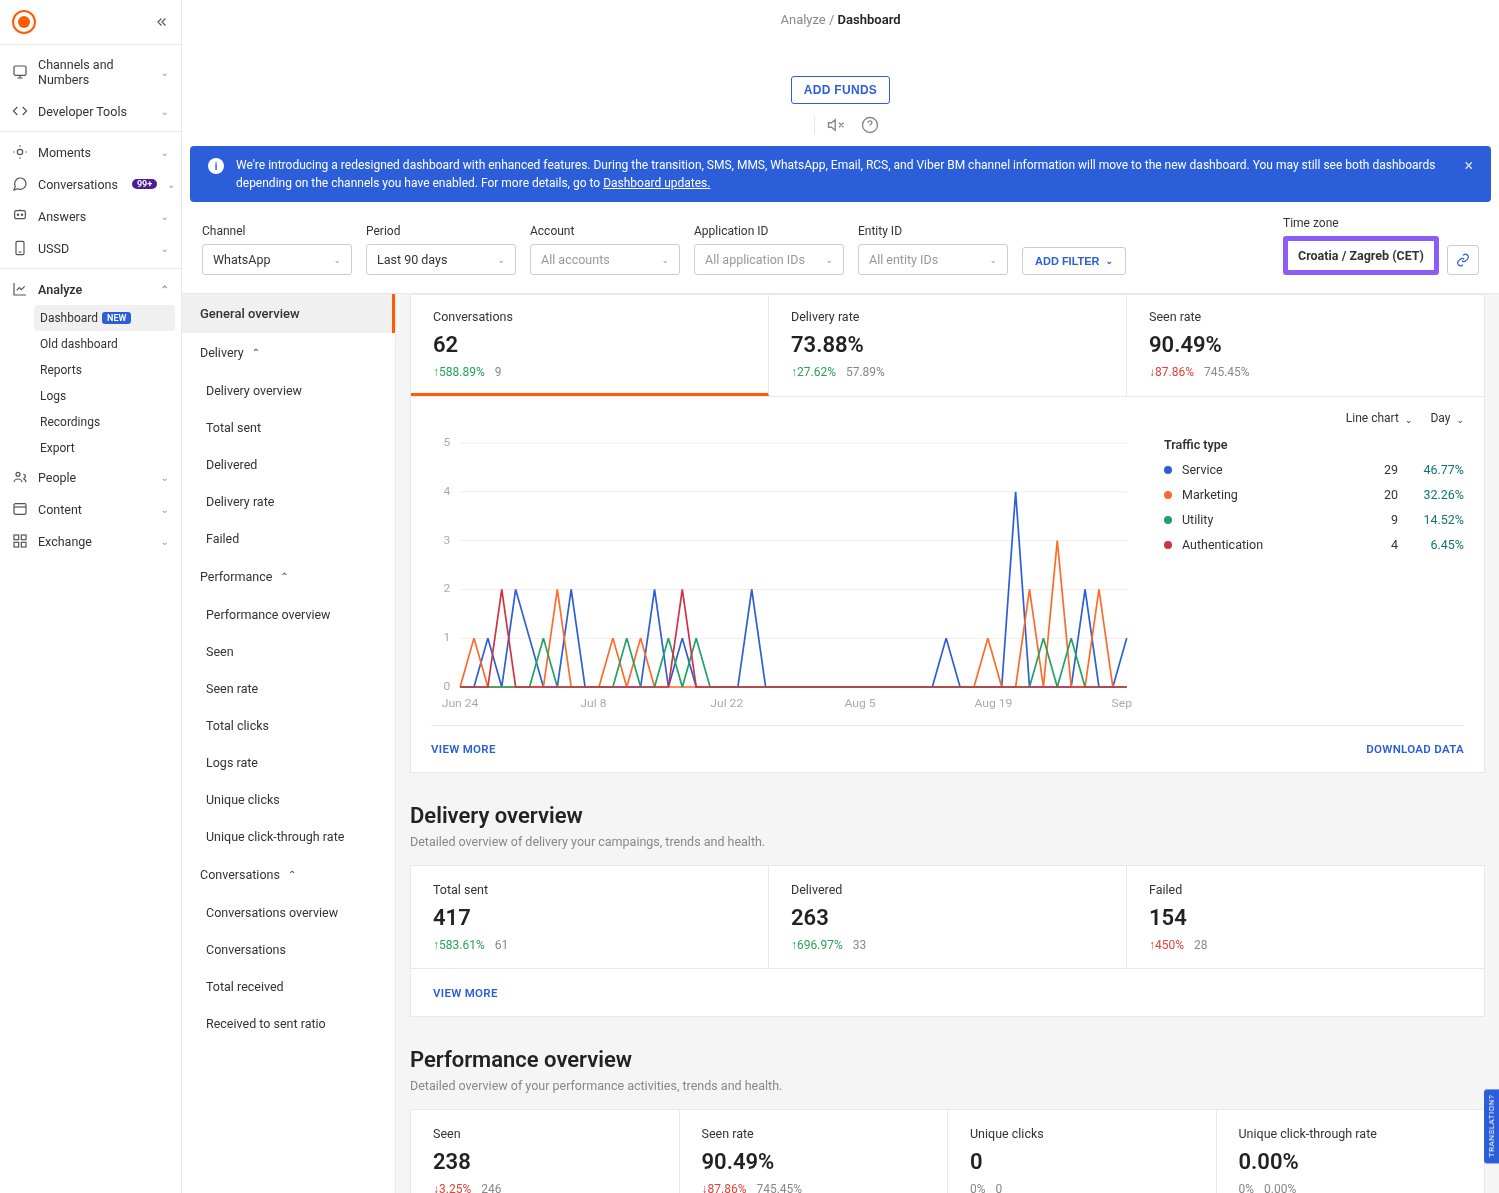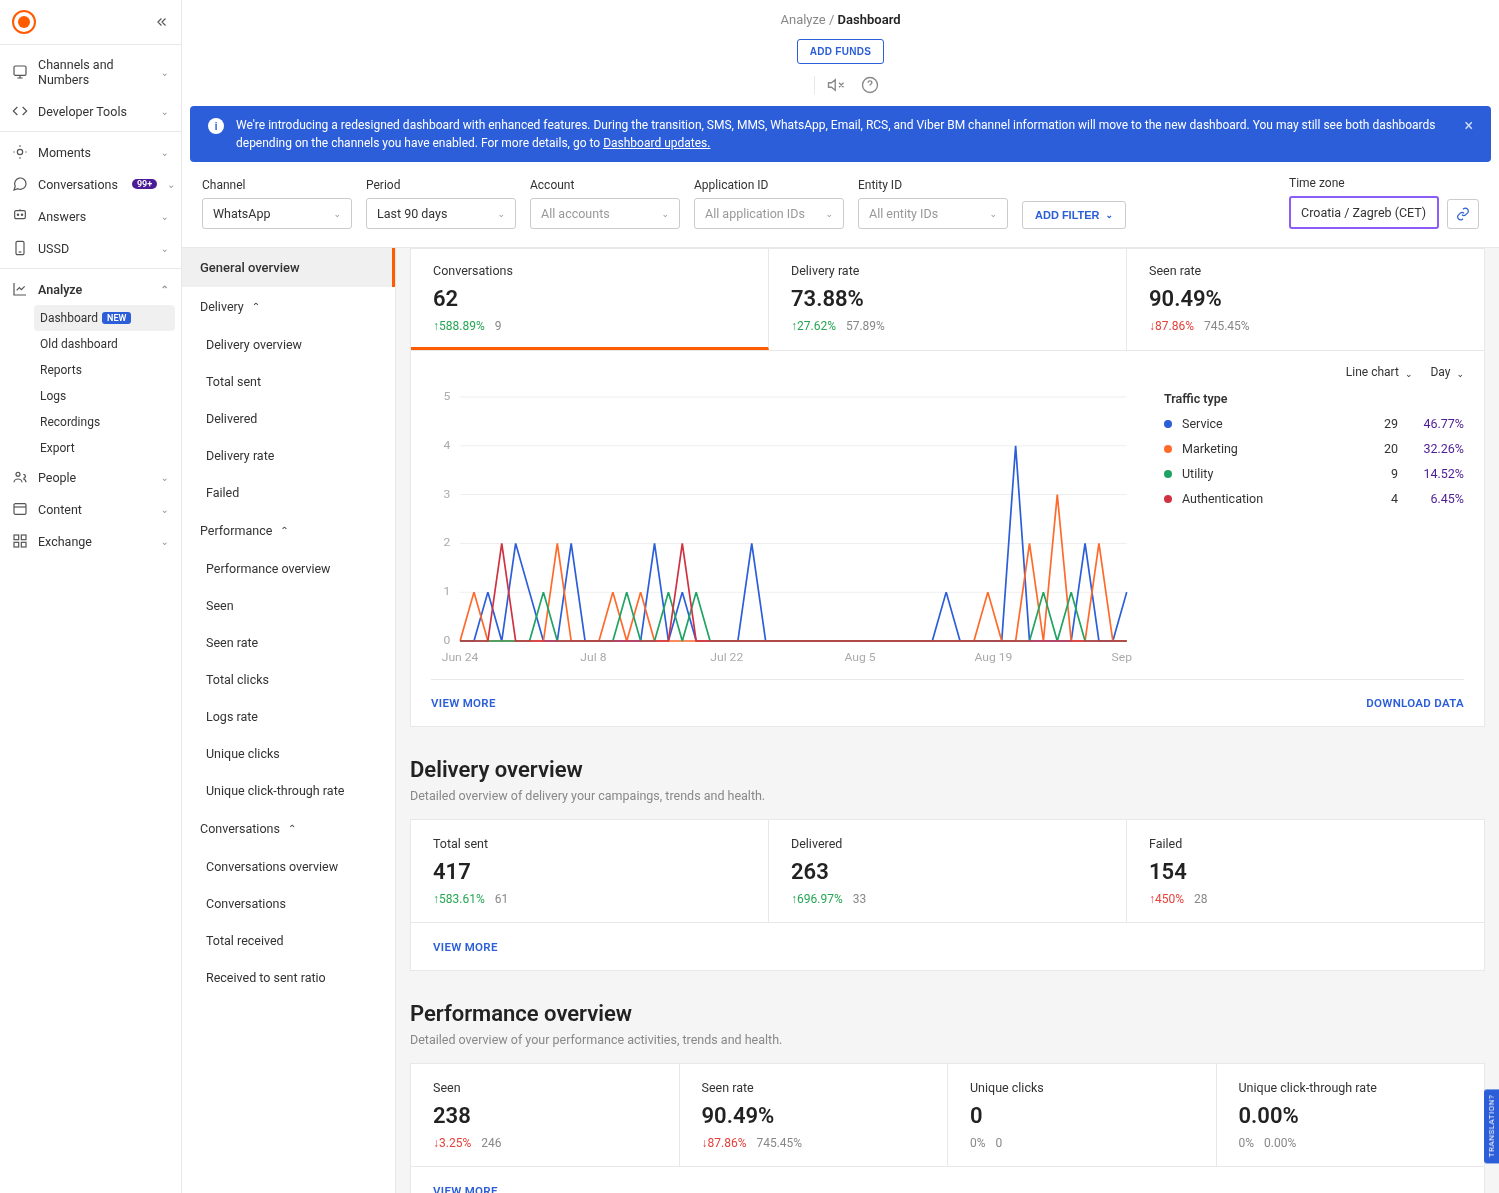--- a/index.html
+++ b/index.html
@@ -23,40 +23,40 @@
 .badge-count { background: #4c1d95; color: #fff; font-size: 9px; padding: 0 5px; border-radius: 8px; margin-left: 4px; font-weight: 600; }
 .sub-items { padding-left: 40px; }
 .sub-item { padding: 6px 12px 6px 0; font-size: 12px; color: #333; cursor: pointer; }
 .sub-item.active { background: #f0f0f0; border-radius: 4px; padding-left: 6px; margin-left: -6px; margin-right: 6px; display: flex; align-items: center; }
 
 
 .main { flex: 1; display: flex; flex-direction: column; min-width: 0; }
 .header { display: flex; align-items: center; padding: 12px 20px; gap: 12px; flex-direction: column; }
 .breadcrumb { font-size: 13px; color: #888; flex: 1; }
 .breadcrumb .current { color: #222; font-weight: 600; }
-.btn-outline { border: 1px solid #2b5ed8; color: #2b5ed8; background: #fff; padding: 6px 12px; font-size: 10px; font-weight: 600; border-radius: 3px; cursor: pointer; letter-spacing: .3px; }
+.btn-outline { border: 1px solid #2b5ed8; color: #2b5ed8; background: #fff; padding: 6px 12px; font-size: 12px; font-weight: 600; border-radius: 3px; cursor: pointer; letter-spacing: .3px; margin-top: 37px; }
 .hdr-icons { display: flex; gap: 16px; align-items: center; padding-left: 12px; border-left: 1px solid #e8e8e8; margin-left: 12px; color: #888; }
 
 
 .banner { background: #2b5ed8; color: #fff; display: flex; padding: 10px 18px; font-size: 12px; align-items: flex-start; gap: 12px; margin: 0 8px 0 8px; border-radius: 4px; }
 .banner .info-ic { width: 16px; height: 16px; border-radius: 50%; background: #fff; color: #2b5ed8; display: inline-flex; align-items: center; justify-content: center; font-size: 10px; font-weight: 700; flex-shrink: 0; margin-top: 2px; }
 .banner .txt { flex: 1; line-height: 1.5; }
 .banner a { color: #fff; text-decoration: underline; }
 .banner .close { color: #fff; cursor: pointer; font-size: 16px; opacity: .8; }
 
 
 .filters { display: flex; padding: 14px 20px 18px; gap: 14px; align-items: flex-end; border-bottom: 1px solid #e8e8e8; flex-wrap: wrap; }
 .filter { display: flex; flex-direction: column; gap: 6px; min-width: 150px; }
 .filter-label { font-size: 12px; color: #333; }
 .select { border: 1px solid #ccc; border-radius: 3px; padding: 7px 10px; display: flex; align-items: center; justify-content: space-between; font-size: 12.5px; cursor: pointer; min-width: 150px; background: #fff; }
 .select .ph { color: #999; }
 .select .chev { color: #999; font-size: 9px; }
 .btn-add-filter { border: 1px solid #ccc; padding: 7px 12px; font-size: 11px; color: #2b5ed8; background: #fff; border-radius: 3px; cursor: pointer; font-weight: 600; display: flex; align-items: center; gap: 6px; }
 .tz { margin-left: auto; display: flex; gap: 8px; align-items: flex-end; }
-.tz-box { border: 2px solid #8b5cf6; border-radius: 3px; padding: 7px 10px; font-size: 12.5px; }
+.tz-box { border: 5px solid #8b5cf6; border-radius: 3px; padding: 7px 10px; font-size: 12.5px; font-weight: bold; }
 .link-btn { border: 1px solid #ccc; padding: 7px 8px; border-radius: 3px; color: #2b5ed8; cursor: pointer; display: flex; align-items: center; }
 
 
 .body { flex: 1; display: flex; background: #f5f5f5; min-width: 0; }
 .body-sidebar { width: 214px; background: #fff; border-right: 1px solid #e8e8e8; flex-shrink: 0; overflow-y: auto; }
 .bs-item { padding: 12px 18px; font-size: 13px; color: #333; cursor: pointer; }
 .bs-item.active { background: #f0f0f0; font-weight: 500; border-right: 3px solid #ff5b00; }
 .bs-group { padding: 12px 18px; font-size: 12.5px; color: #333; cursor: pointer; display: flex; align-items: center; gap: 8px; }
 .bs-sub { padding: 11px 18px 11px 24px; font-size: 12.5px; color: #333; cursor: pointer; }
 
@@ -79,21 +79,21 @@
 .chart-ctrls { display: flex; justify-content: flex-end; gap: 18px; font-size: 12px; color: #333; margin-bottom: 12px; }
 .chart-ctrls .sel { cursor: pointer; display: flex; align-items: flex-end; gap: 6px; }
 .chart-body { display: flex; gap: 30px; }
 .chart-svg-wrap { flex: 1; min-width: 0; }
 .legend { width: 300px; font-size: 12.5px; }
 .legend-title { font-weight: 600; margin-bottom: 10px; }
 .legend-row { display: flex; align-items: center; margin-bottom: 10px; gap: 10px; }
 .legend-dot { width: 8px; height: 8px; border-radius: 50%; flex-shrink: 0; }
 .legend-name { flex: 1; }
 .legend-val { width: 44px; text-align: right; color: #333; }
-.legend-pct { width: 56px; text-align: right; color: #4c1d95; }
+.legend-pct { width: 56px; text-align: right; color: #0f766e; }
 .chart-footer { display: flex; justify-content: space-between; padding: 16px 0; border-top: 1px solid #e8e8e8; margin-top: 8px; }
 .link { color: #2b5ed8; font-size: 11.5px; font-weight: 600; cursor: pointer; letter-spacing: .3px; }
 
 
 .section { margin-top: 30px; }
 .sec-title { font-size: 22px; font-weight: 600; color: #222; margin-bottom: 6px; }
 .sec-sub { font-size: 12.5px; color: #888; margin-bottom: 16px; }
 .sec-panel { background: #fff; border: 1px solid #e8e8e8; }
 .sec-row { display: flex; }
 .sec-card { flex: 1; border-right: 1px solid #e8e8e8; padding: 16px 22px; }

